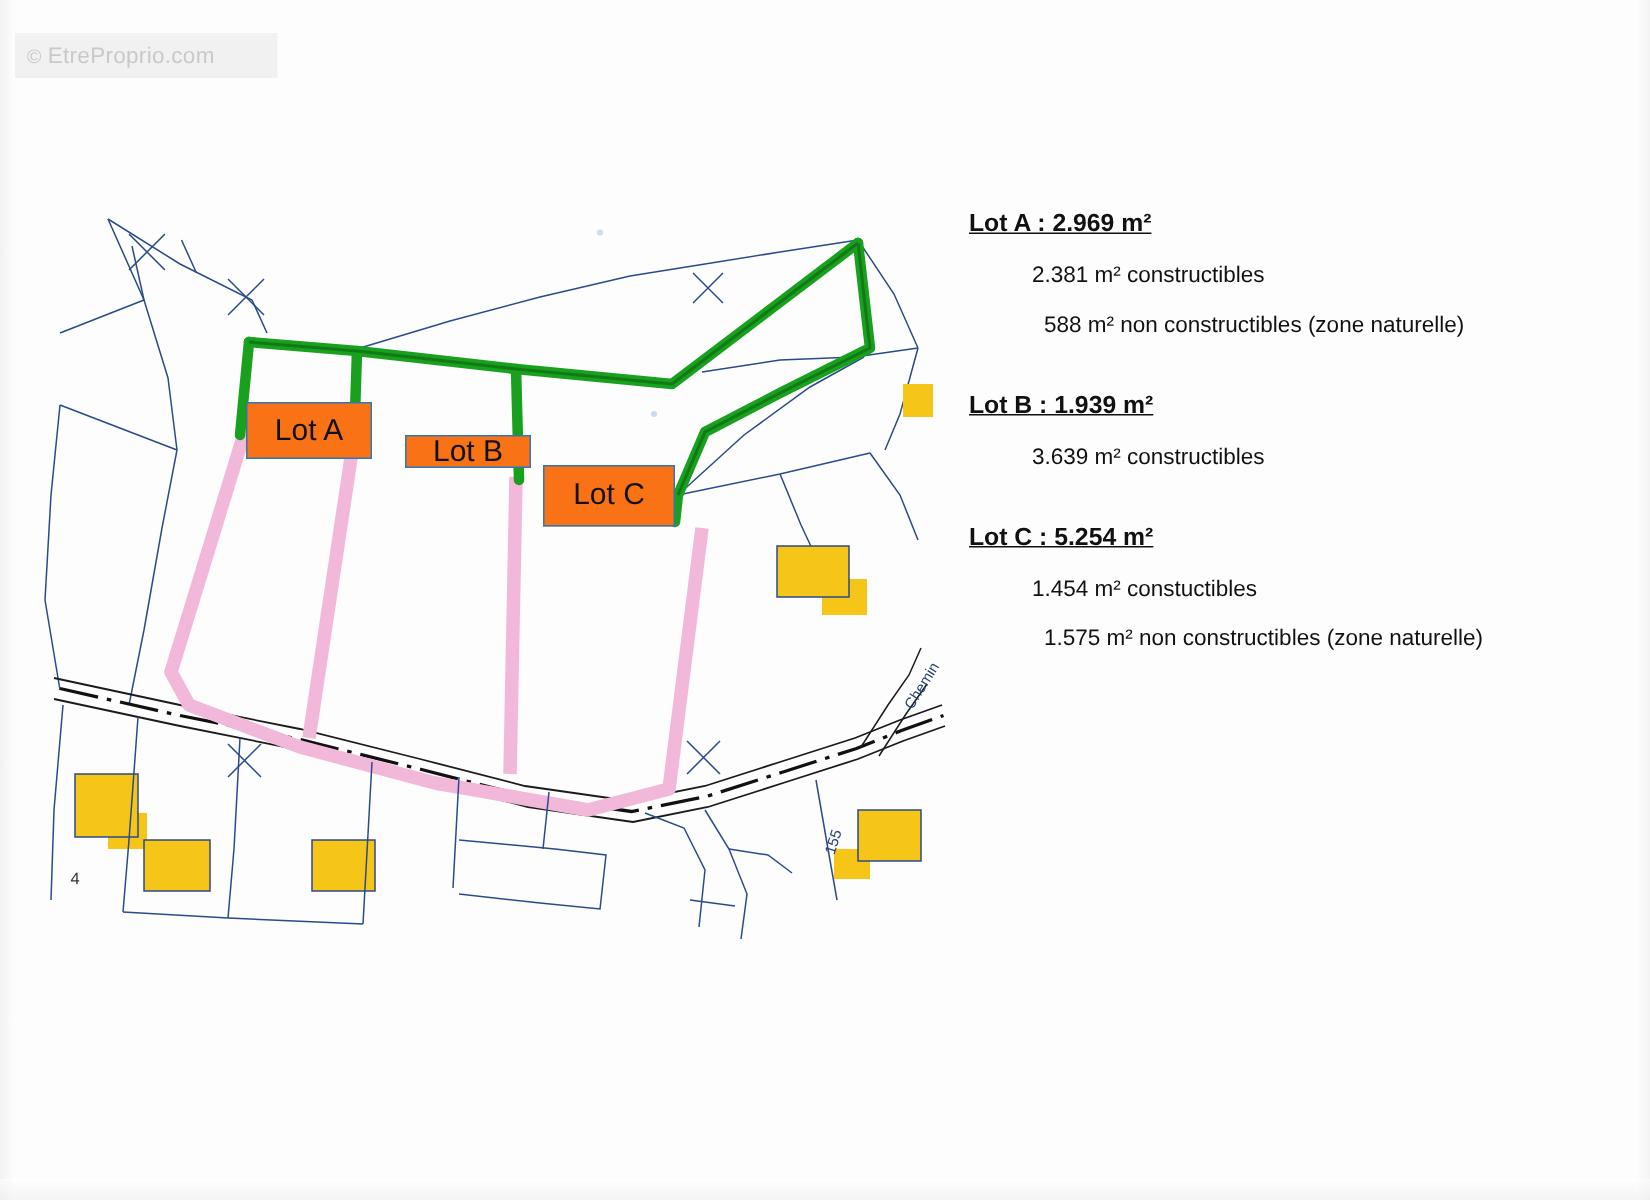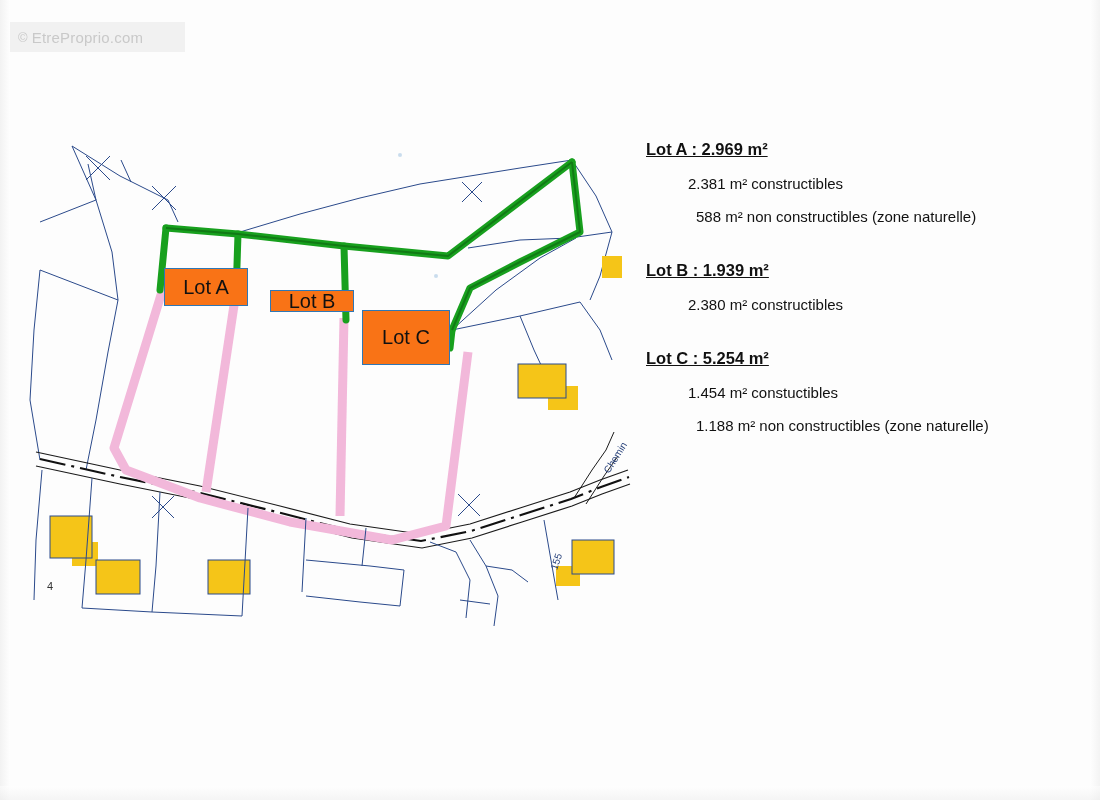--- a/index.html
+++ b/index.html
@@ -84,21 +84,21 @@
     color: #111111;
     font-size: 20px;
     font-family: "Liberation Sans", sans-serif;
     display: flex;
     align-items: center;
     justify-content: center;
     box-sizing: border-box;
   }
   #lot-box-a { left: 164px; top: 268px; width: 84px; height: 38px; }
   #lot-box-b { left: 270px; top: 290px; width: 84px; height: 22px; }
-  #lot-box-c { left: 362px; top: 310px; width: 88px; height: 55px; }
+  #lot-box-c { left: 362px; top: 310px; width: 88px; height: 41px; }
 
   .corner-num {
     position: absolute;
     left: 47px;
     top: 580px;
     font-size: 11px;
     color: #333;
     font-family: "Liberation Sans", sans-serif;
   }
 
@@ -264,24 +264,24 @@
   <div class="legend">
 
     <div class="legend-block">
       <div class="legend-title">Lot A : 2.969 m²</div>
       <div class="legend-line indent-1">2.381 m² constructibles</div>
       <div class="legend-line indent-2">588 m² non constructibles (zone naturelle)</div>
     </div>
 
     <div class="legend-block">
       <div class="legend-title">Lot B : 1.939 m²</div>
-      <div class="legend-line indent-1">2.380 m² constructibles</div>
+      <div class="legend-line indent-1">3.639 m² constructibles</div>
     </div>
 
     <div class="legend-block">
       <div class="legend-title">Lot C : 5.254 m²</div>
       <div class="legend-line indent-1">1.454 m² constuctibles</div>
-      <div class="legend-line indent-2">1.188 m² non constructibles (zone naturelle)</div>
+      <div class="legend-line indent-2">1.575 m² non constructibles (zone naturelle)</div>
     </div>
 
   </div>
 
 </div>
 
 </body></html>

